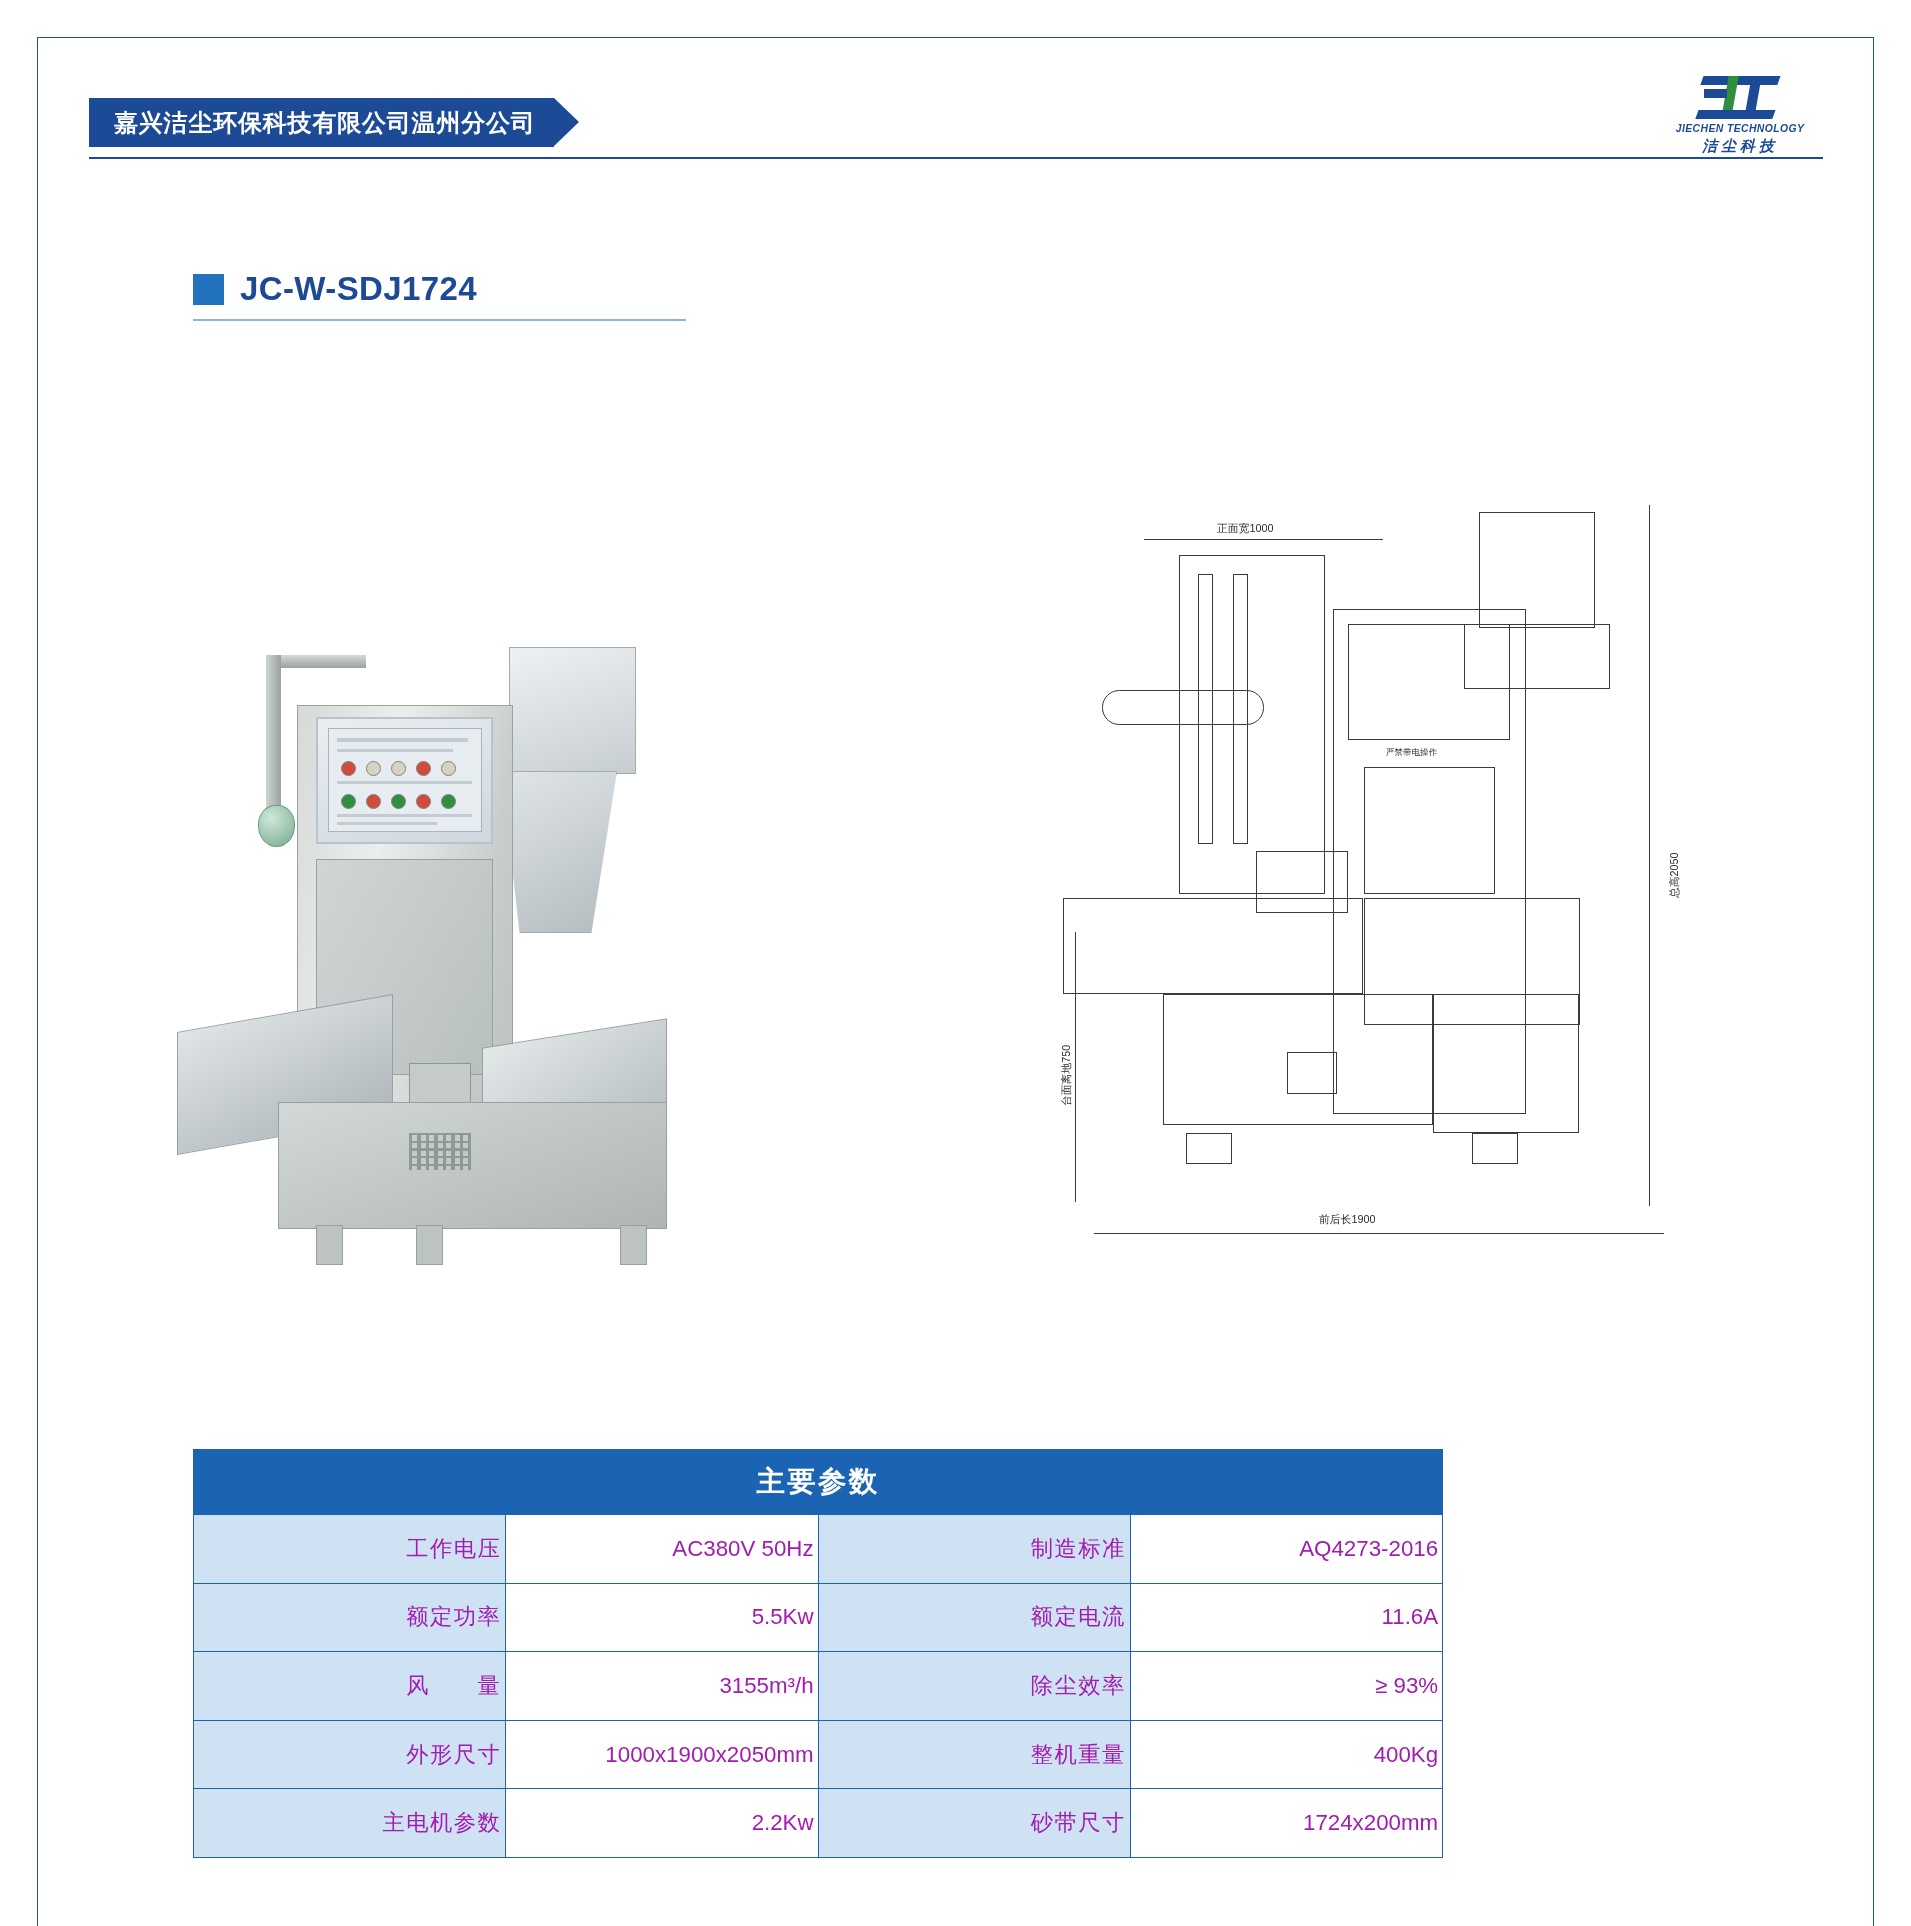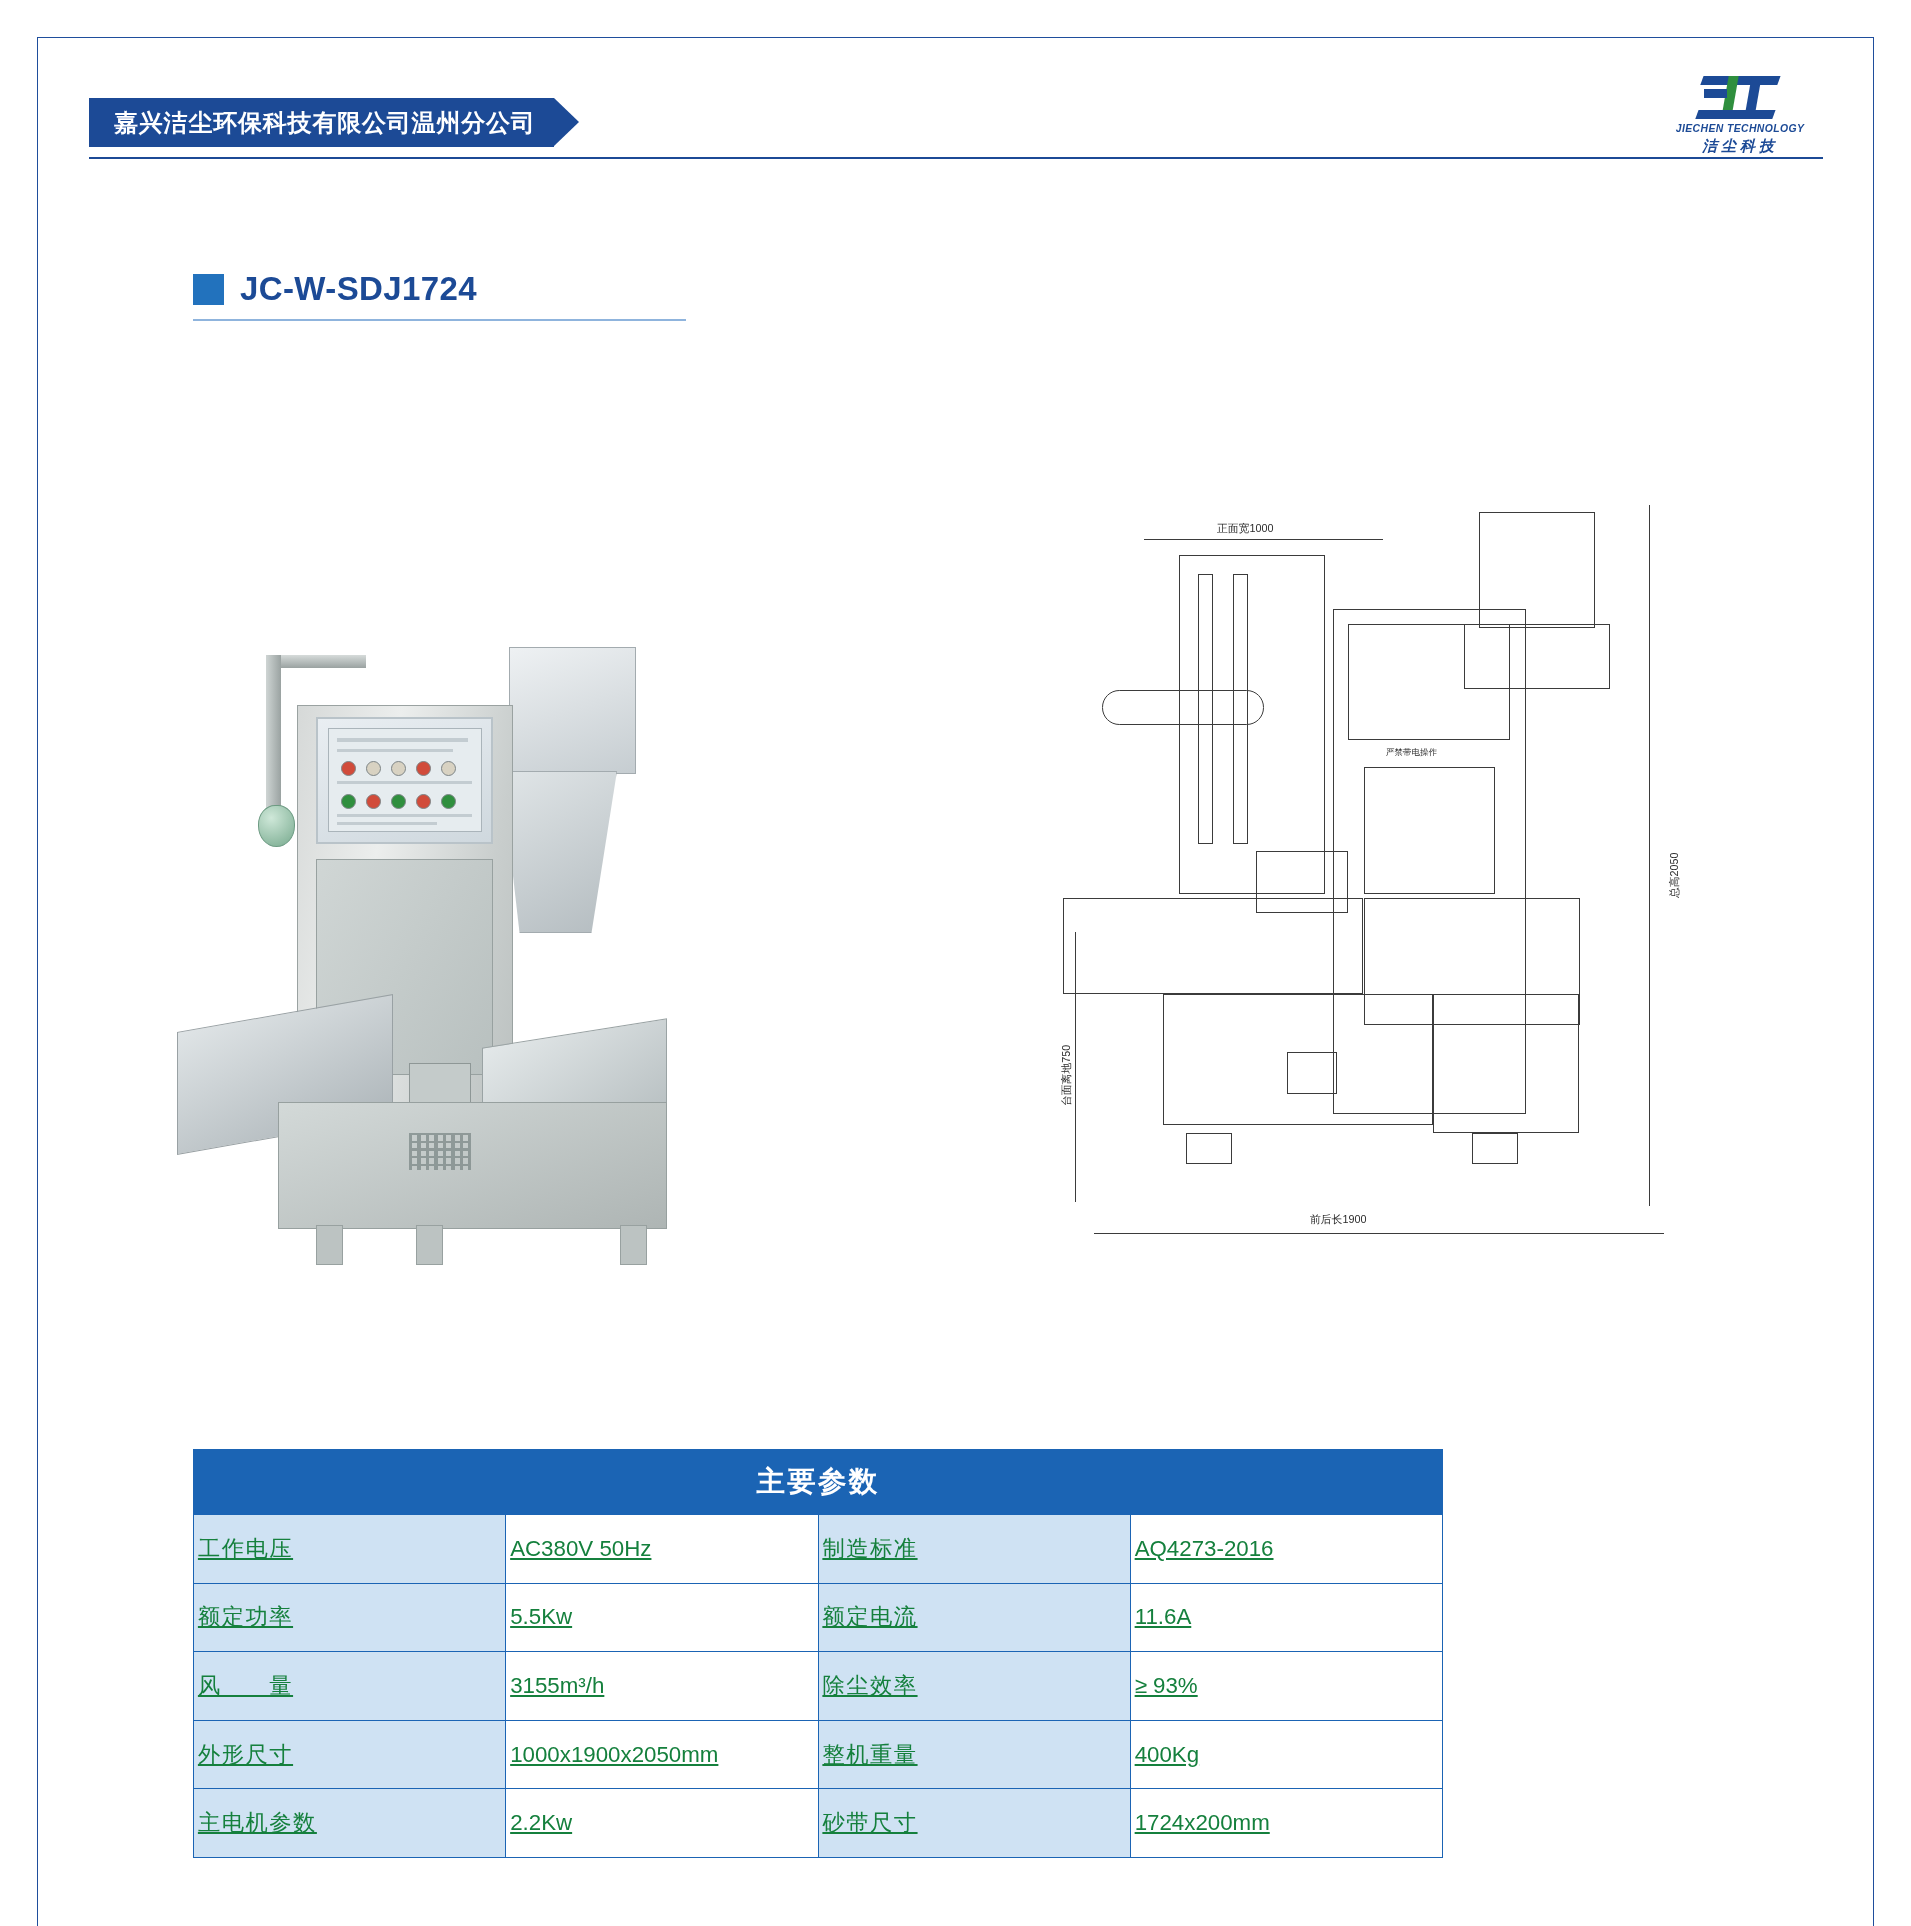--- a/index.html
+++ b/index.html
@@ -265,25 +265,24 @@
     color: #ffffff;
     font-size: 28.5px;
     font-weight: bold;
     letter-spacing: 2.3px;
     padding: 13px 0;
     border: 1.2px solid #1b64b4;
   }
   .spec-table td {
     border: 1.2px solid #1b64b4;
     font-size: 22.3px;
-    color: #15803d;
-    text-align: left;
+    color: #a21caf;
+    text-align: right;
     padding: 12.3px 3.9px;
     height: 43px;
-    text-decoration: underline;
   }
   .spec-table td.label {
     background: #cfe2f3;
     font-weight: normal;
     letter-spacing: 1.5px;
     width: 239px;
   }
   .spec-table td.value {
     background: #ffffff;
     width: 518px;
@@ -388,21 +387,21 @@
     <div class="dw" style="left:347px;top:455px;width:216px;height:127px;"></div>
     <div class="dw" style="left:146px;top:551px;width:270px;height:131px;"></div>
     <div class="dw" style="left:416px;top:551px;width:146px;height:139px;"></div>
     <div class="dw" style="left:270px;top:609px;width:50px;height:42px;"></div>
     <div class="dw" style="left:169px;top:690px;width:46px;height:31px;"></div>
     <div class="dw" style="left:455px;top:690px;width:46px;height:31px;"></div>
 
     <div class="dim-text" style="left:200px;top:79px;">正面宽1000</div>
     <div class="dim-text vert" style="left:651px;top:455px;">总高2050</div>
     <div class="dim-text vert" style="left:43px;top:663px;">台面离地750</div>
-    <div class="dim-text" style="left:293px;top:770px;text-align:right;">前后长1900</div>
+    <div class="dim-text" style="left:302px;top:770px;text-align:right;">前后长1900</div>
   </div>
 
   <table class="spec-table">
     <thead>
       <tr>
         <th class="title-cell" colspan="4">主要参数</th>
       </tr>
     </thead>
     <tbody>
       <tr>

